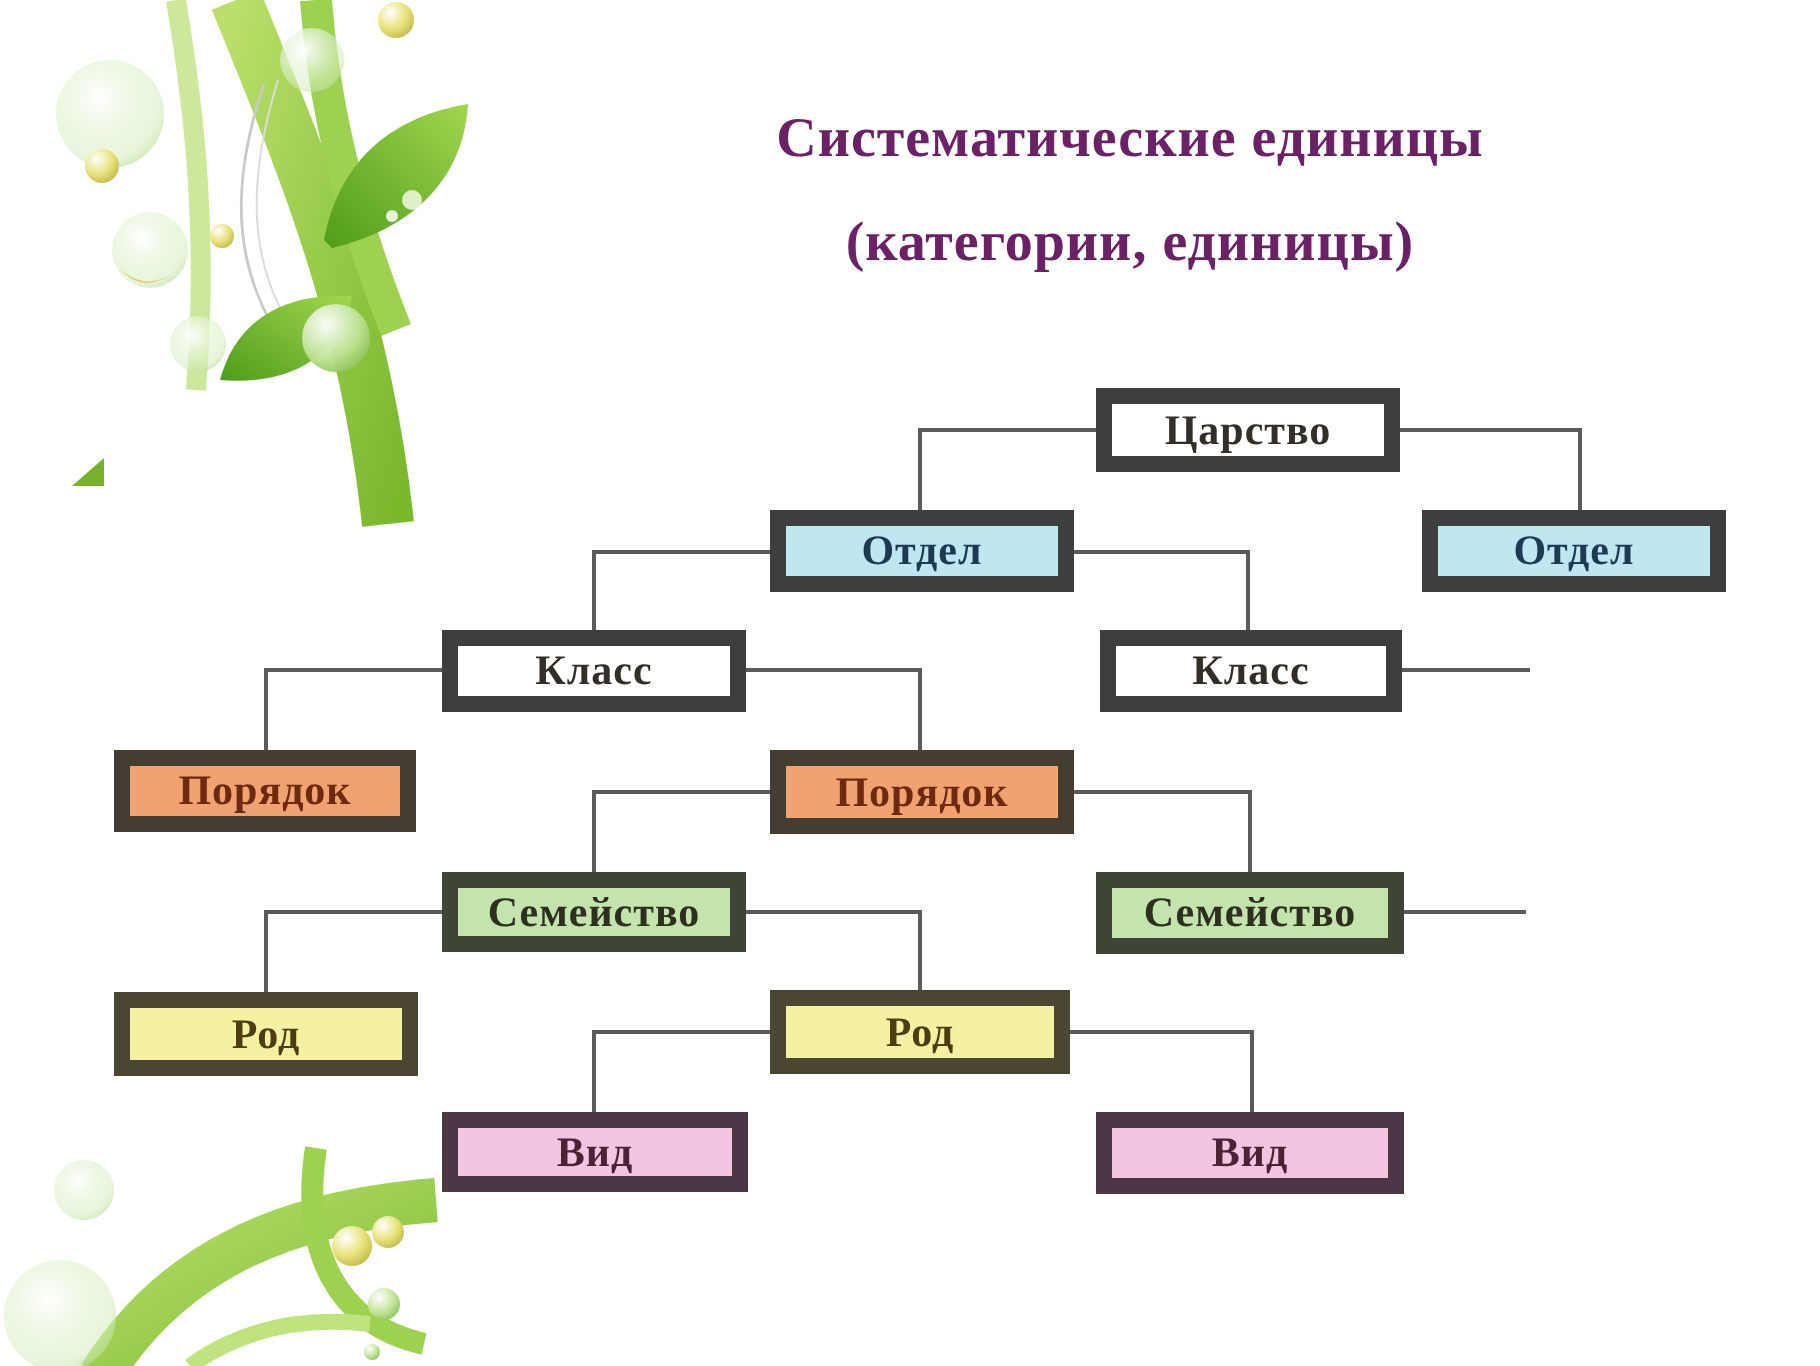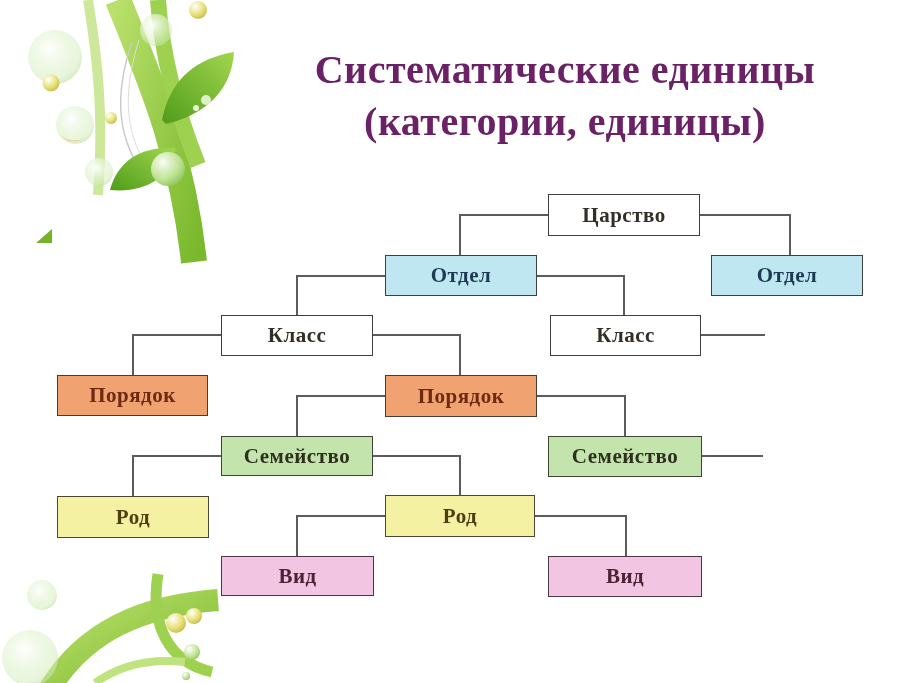--- a/index.html
+++ b/index.html
@@ -5,27 +5,27 @@
   html,body{margin:0;padding:0;background:#fff;}
   .slide{
     position:relative;width:910px;height:683px;background:#fff;overflow:hidden;
     font-family:"Liberation Serif","DejaVu Serif",serif;
   }
   .decor{position:absolute;pointer-events:none;}
   .decor-tl{left:0;top:0;}
   .decor-bl{left:0;top:570px;}
   .title{
     position:absolute;left:220px;top:44px;width:690px;
-    text-align:center;font-weight:bold;font-size:40px;line-height:52px;
+    text-align:center;font-weight:bold;font-size:28px;line-height:52px;
     letter-spacing:.5px;
   }
   .connectors{position:absolute;left:0;top:0;pointer-events:none;}
   .nodes{position:absolute;left:0;top:0;width:910px;height:683px;}
   .node{
-    position:absolute;box-sizing:border-box;border:1px solid #c4b5fd;
+    position:absolute;box-sizing:border-box;border:8px solid #c4b5fd;
     display:flex;align-items:center;justify-content:center;
     font-weight:bold;font-size:21px;letter-spacing:.5px;
   }
 </style>
 </head>
 <body>
 
 <div class="slide">
 
   <svg class="decor decor-tl" width="240" height="265" viewBox="0 0 240 265">

